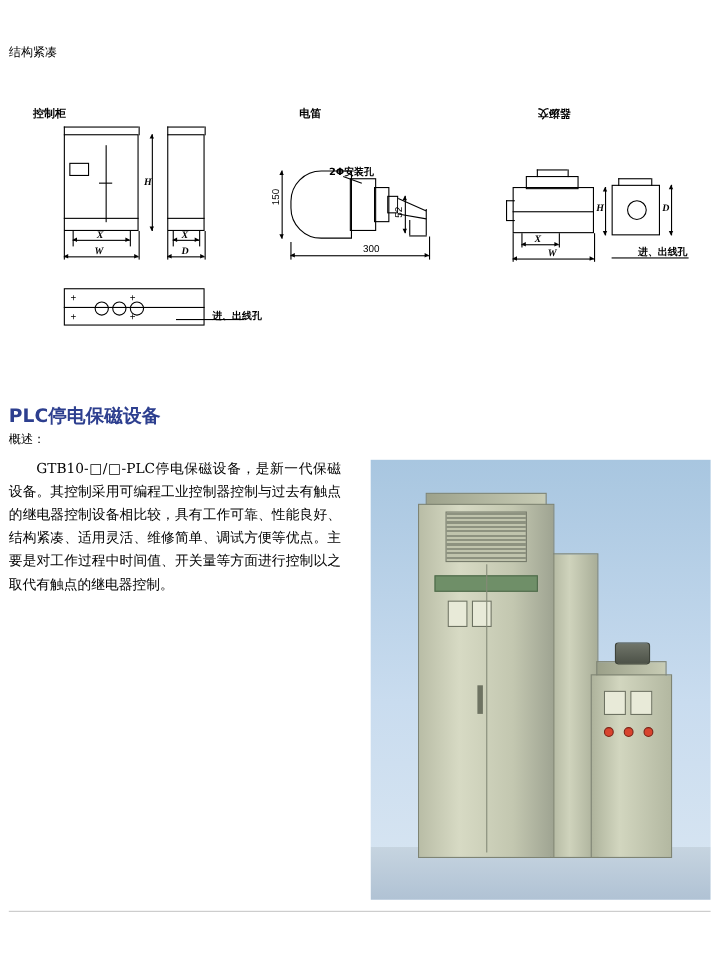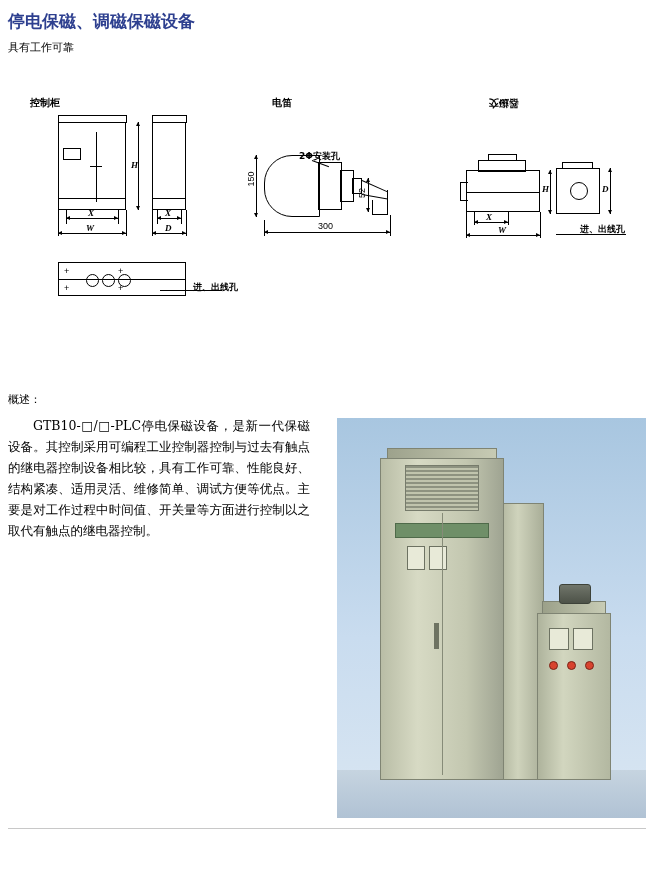--- a/index.html
+++ b/index.html
@@ -124,22 +124,21 @@
     position:absolute;left:8px;top:855px;font-size:12.5px;
     font-family:"DejaVu Serif","Liberation Serif",serif;
   }
   .rule{position:absolute;left:8px;top:828px;width:638px;height:1px;background:#c8c8c8;}
 </style>
 </head>
 <body>
 
 <div class="page">
 
-  <div class="h-title" id="title1">停电保磁、调磁保磁设备</div>
-  <div class="sub-label" id="subtitle1">具有工作可靠</div>
+  <div class="sub-label" id="subtitle1">结构紧凑</div>
 
   <div>
     <div class="cap" style="left:30px;top:96px;">控制柜</div>
 
     <div class="box" style="left:58px;top:122px;width:68px;height:88px;"></div>
     <div class="lnh" style="left:58px;top:115px;width:68px;"></div>
     <div class="lnv" style="left:58px;top:115px;height:8px;"></div>
     <div class="lnv" style="left:126px;top:115px;height:8px;"></div>
     <div class="box" style="left:63px;top:148px;width:18px;height:12px;"></div>
     <div class="lnv" style="left:96px;top:132px;height:70px;"></div>
@@ -207,21 +206,21 @@
 
     <div class="arrowlinev" style="left:256px;top:155px;height:62px;"></div>
     <div class="lbl-n" style="left:243px;top:174px;transform:rotate(-90deg);">150</div>
 
     <div class="arrowlinev" style="left:368px;top:178px;height:34px;"></div>
     <div class="lbl-n" style="left:357px;top:188px;transform:rotate(-90deg);">52</div>
 
     <div class="arrowline" style="left:264px;top:232px;width:126px;"></div>
     <div class="lnv" style="left:264px;top:220px;height:16px;"></div>
     <div class="lnv" style="left:390px;top:215px;height:21px;"></div>
-    <div class="lbl-n" style="left:318px;top:221px;">300</div>
+    <div class="lbl-n" style="left:330px;top:221px;">300</div>
   </div>
 
   <div>
     <div class="cap" style="left:489px;top:96px;transform:scaleY(-1);">交磁器</div>
 
     <div class="box" style="left:466px;top:170px;width:74px;height:42px;"></div>
     <div class="box" style="left:478px;top:160px;width:48px;height:12px;"></div>
     <div class="lnh" style="left:488px;top:154px;width:28px;"></div>
     <div class="lnv" style="left:488px;top:154px;height:7px;"></div>
     <div class="lnv" style="left:516px;top:154px;height:7px;"></div>
@@ -247,20 +246,21 @@
 
     <div class="arrowlinev" style="left:550px;top:170px;height:44px;"></div>
     <div class="lbl" style="left:542px;top:184px;">H</div>
     <div class="arrowlinev" style="left:610px;top:168px;height:46px;"></div>
     <div class="lbl" style="left:602px;top:184px;">D</div>
 
     <div class="cnlbl" style="left:580px;top:223px;">进、出线孔</div>
     <div class="lnh" style="left:556px;top:234px;width:70px;"></div>
   </div>
 
+  <div class="h-title" id="title2">PLC停电保磁设备</div>
   <div class="sub-label" id="overview-label">概述：</div>
 
   <div class="bodytext">
     <p>GTB10-□/□-PLC停电保磁设备，是新一代保磁设备。其控制采用可编程工业控制器控制与过去有触点的继电器控制设备相比较，具有工作可靠、性能良好、结构紧凑、适用灵活、维修简单、调试方便等优点。主要是对工作过程中时间值、开关量等方面进行控制以之取代有触点的继电器控制。</p>
   </div>
 
   <div class="photo">
     <div class="floor"></div>
     <div class="cab cab-top"></div>
     <div class="cab cab-right"></div>

